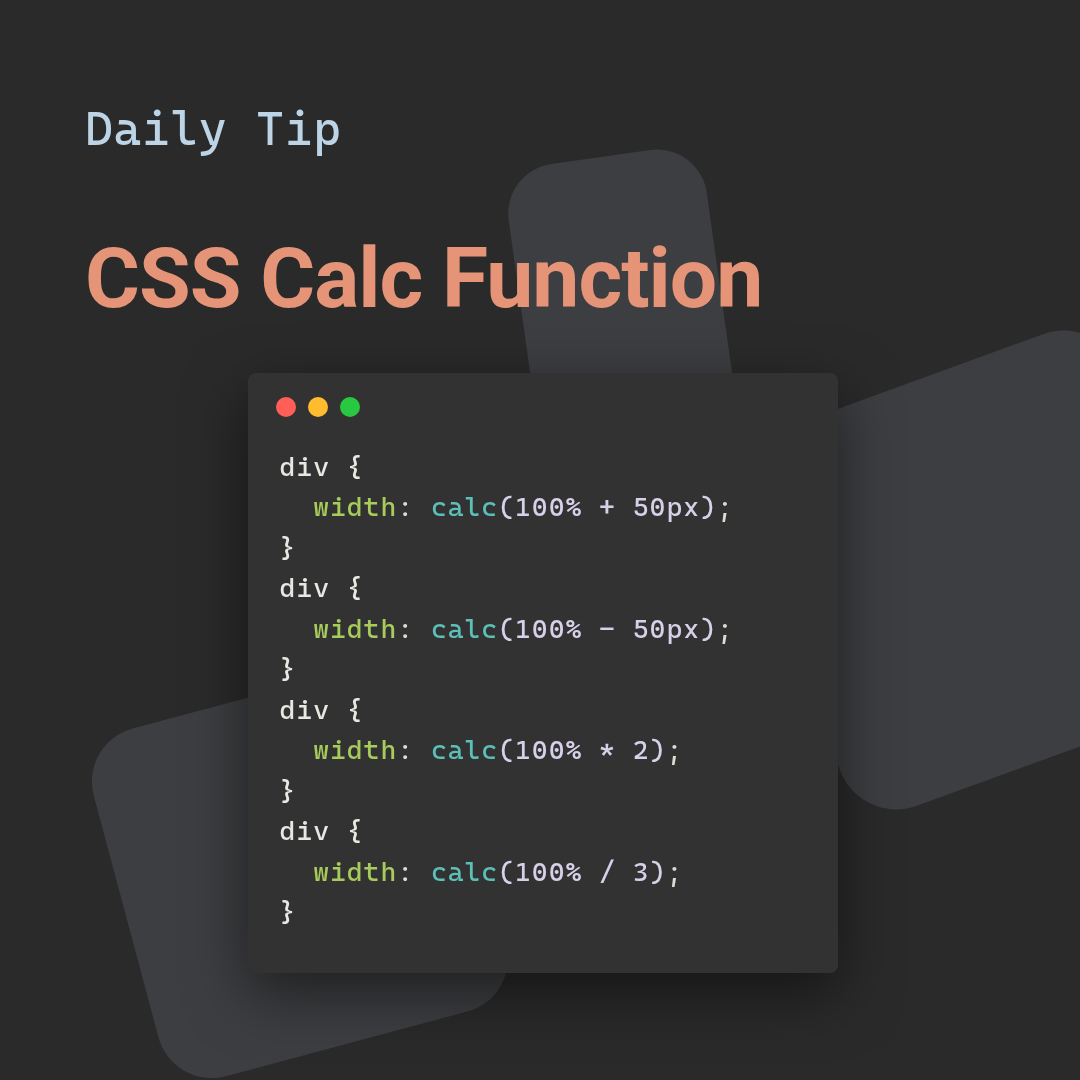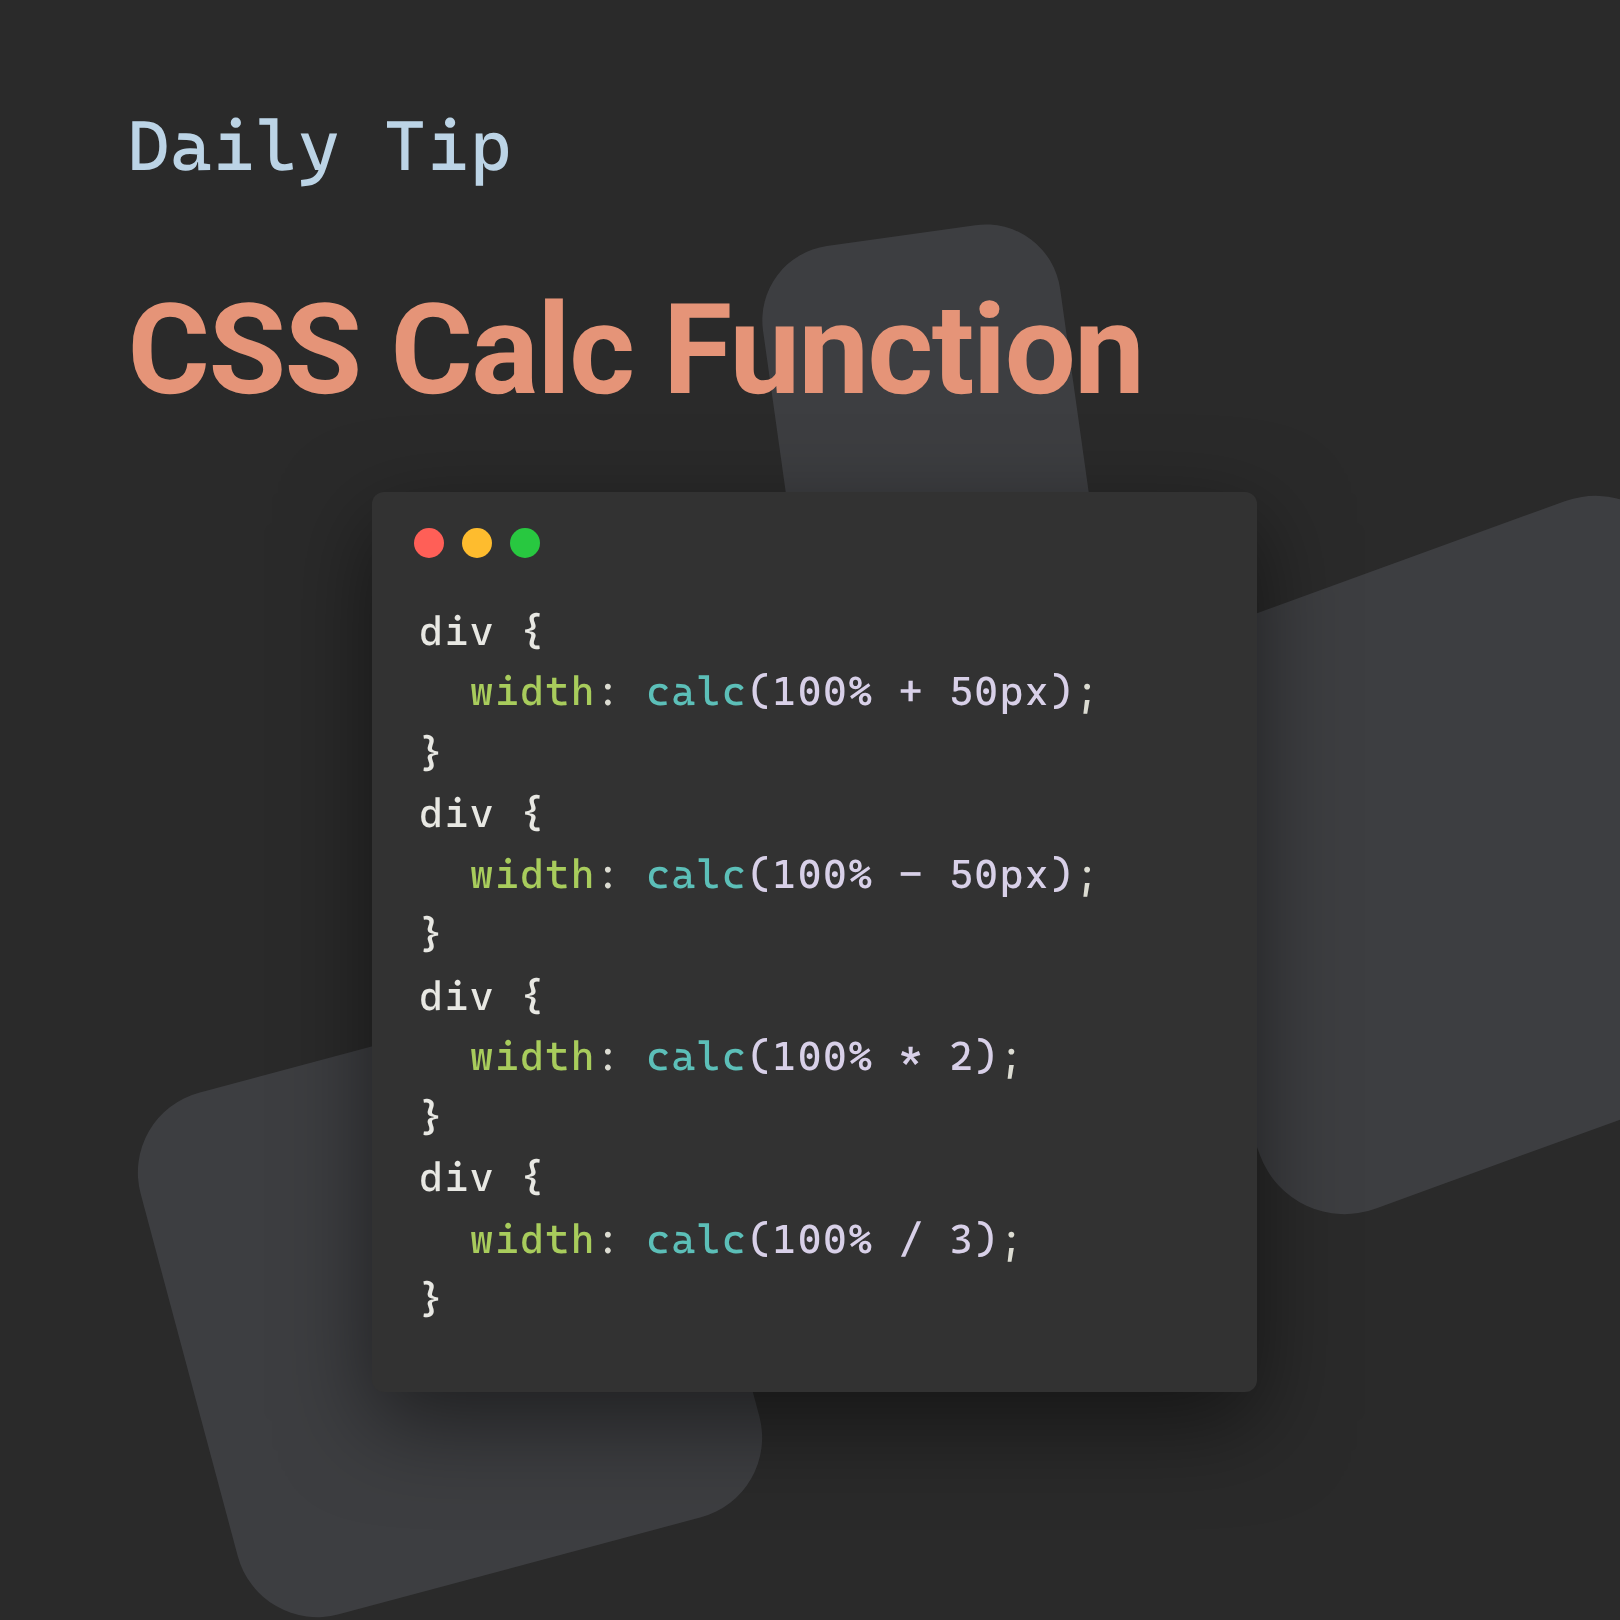--- a/index.html
+++ b/index.html
@@ -43,36 +43,36 @@
     height: 360px;
     top: 690px;
     left: 120px;
     border-radius: 55px;
     transform: rotate(-15deg);
   }
   
   .content {
     position: relative;
     z-index: 2;
-    padding: 69px 80px 0 85px;
+    padding: 100px 80px 0 85px;
   }
   
   .subtitle {
     color: #bcd4e6;
     font-size: 47px;
     line-height: 1.25;
     font-weight: 400;
     letter-spacing: 1px;
   }
   
   .title {
     color: #e59478;
     font-size: 84px;
     font-weight: 700;
-    margin-top: 56px;
+    margin-top: 70px;
     letter-spacing: -1px;
     font-family: -apple-system, BlinkMacSystemFont, 'Segoe UI', Roboto, sans-serif;
   }
   
   .code-window {
     background: #323232;
     border-radius: 8px;
     width: 590px;
     margin: 45px auto 11px;
     padding: 0;

